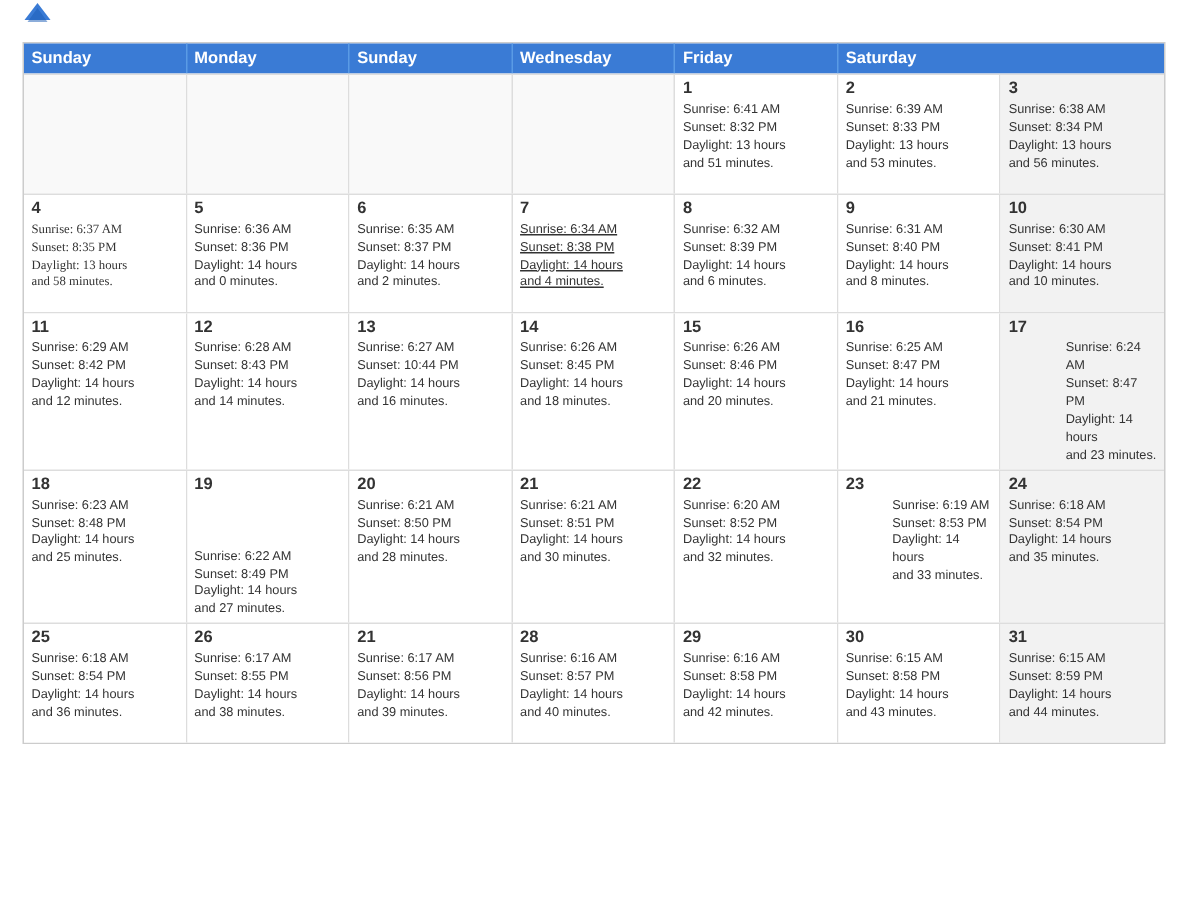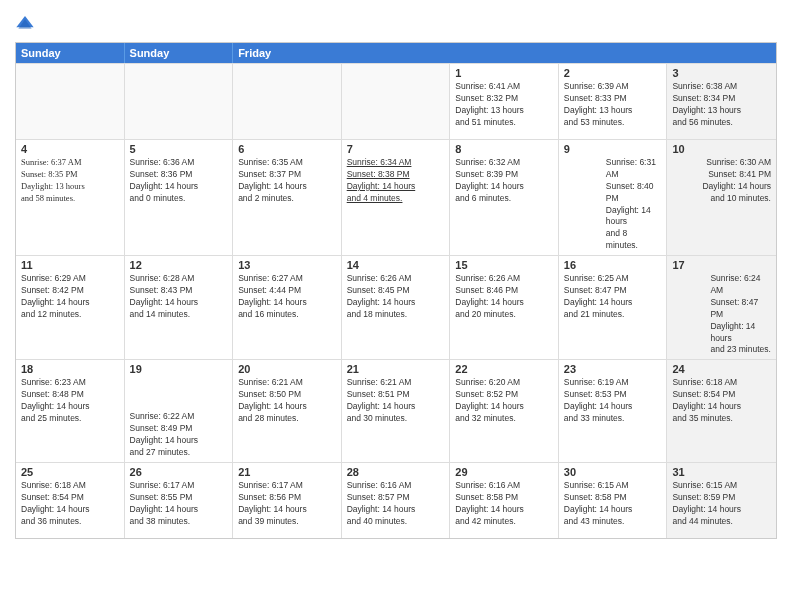--- a/index.html
+++ b/index.html
@@ -6,21 +6,21 @@
     body {
       font-family: Arial, sans-serif;
       background: #fff;
       width: 792px;
       height: 612px;
       overflow: hidden;
     }
     .page {
       width: 792px;
       height: 496px;
-      padding: 14px 15px;
+      padding: 0 15px;
       display: flex;
       flex-direction: column;
     }
     .header {
       display: flex;
       justify-content: space-between;
       align-items: flex-start;
       margin-bottom: 8px;
     }
     .logo {
@@ -125,22 +125,25 @@
     </div>
     <div class="title-block">
       <div class="month-year"></div>
       <div class="location"></div>
     </div>
   </div>
 
   <div class="calendar">
     <div class="cal-header">
     <div class="cal-header-cell">Sunday</div>
+        <div class="cal-header-cell">Monday</div>
         <div class="cal-header-cell">Sunday</div>
+        <div class="cal-header-cell">Wednesday</div>
         <div class="cal-header-cell">Friday</div>
+        <div class="cal-header-cell">Saturday</div>
       </div>
     <div class="cal-body">
     <div class="cal-row">
           <div class="cal-cell empty"></div>
           <div class="cal-cell empty"></div>
           <div class="cal-cell empty"></div>
           <div class="cal-cell empty"></div>
           <div class="cal-cell">
             <span class="day-number">1</span>
             <div class="cell-text" style="white-space: pre-line;">Sunrise: 6:41 AM
@@ -194,28 +197,28 @@
           </div>
           <div class="cal-cell">
             <span class="day-number">8</span>
             <div class="cell-text" style="white-space: pre-line;">Sunrise: 6:32 AM
 Sunset: 8:39 PM
 Daylight: 14 hours
 and 6 minutes.</div>
           </div>
           <div class="cal-cell">
             <span class="day-number">9</span>
-            <div class="cell-text" style="white-space: pre-line; margin-left: 42px;">Sunrise: 6:31 AM
+            <div class="cell-text" style="white-space: pre-line;">Sunrise: 6:31 AM
 Sunset: 8:40 PM
 Daylight: 14 hours
 and 8 minutes.</div>
           </div>
           <div class="cal-cell shaded">
             <span class="day-number">10</span>
-            <div class="cell-text" style="white-space: pre-line; text-align: right;">Sunrise: 6:30 AM
+            <div class="cell-text" style="white-space: pre-line;">Sunrise: 6:30 AM
 Sunset: 8:41 PM
 Daylight: 14 hours
 and 10 minutes.</div>
           </div>
         </div>
         <div class="cal-row">
           <div class="cal-cell">
             <span class="day-number">11</span>
             <div class="cell-text" style="white-space: pre-line;">Sunrise: 6:29 AM
 Sunset: 8:42 PM
@@ -225,21 +228,21 @@
           <div class="cal-cell">
             <span class="day-number">12</span>
             <div class="cell-text" style="white-space: pre-line;">Sunrise: 6:28 AM
 Sunset: 8:43 PM
 Daylight: 14 hours
 and 14 minutes.</div>
           </div>
           <div class="cal-cell">
             <span class="day-number">13</span>
             <div class="cell-text" style="white-space: pre-line;">Sunrise: 6:27 AM
-Sunset: 4:44 PM
+Sunset: 10:44 PM
 Daylight: 14 hours
 and 16 minutes.</div>
           </div>
           <div class="cal-cell">
             <span class="day-number">14</span>
             <div class="cell-text" style="white-space: pre-line;">Sunrise: 6:26 AM
 Sunset: 8:45 PM
 Daylight: 14 hours
 and 18 minutes.</div>
           </div>
@@ -296,21 +299,21 @@
           </div>
           <div class="cal-cell">
             <span class="day-number">22</span>
             <div class="cell-text" style="white-space: pre-line;">Sunrise: 6:20 AM
 Sunset: 8:52 PM
 Daylight: 14 hours
 and 32 minutes.</div>
           </div>
           <div class="cal-cell">
             <span class="day-number">23</span>
-            <div class="cell-text" style="white-space: pre-line;">Sunrise: 6:19 AM
+            <div class="cell-text" style="white-space: pre-line; margin-left: 31px;">Sunrise: 6:19 AM
 Sunset: 8:53 PM
 Daylight: 14 hours
 and 33 minutes.</div>
           </div>
           <div class="cal-cell shaded">
             <span class="day-number">24</span>
             <div class="cell-text" style="white-space: pre-line;">Sunrise: 6:18 AM
 Sunset: 8:54 PM
 Daylight: 14 hours
 and 35 minutes.</div>

